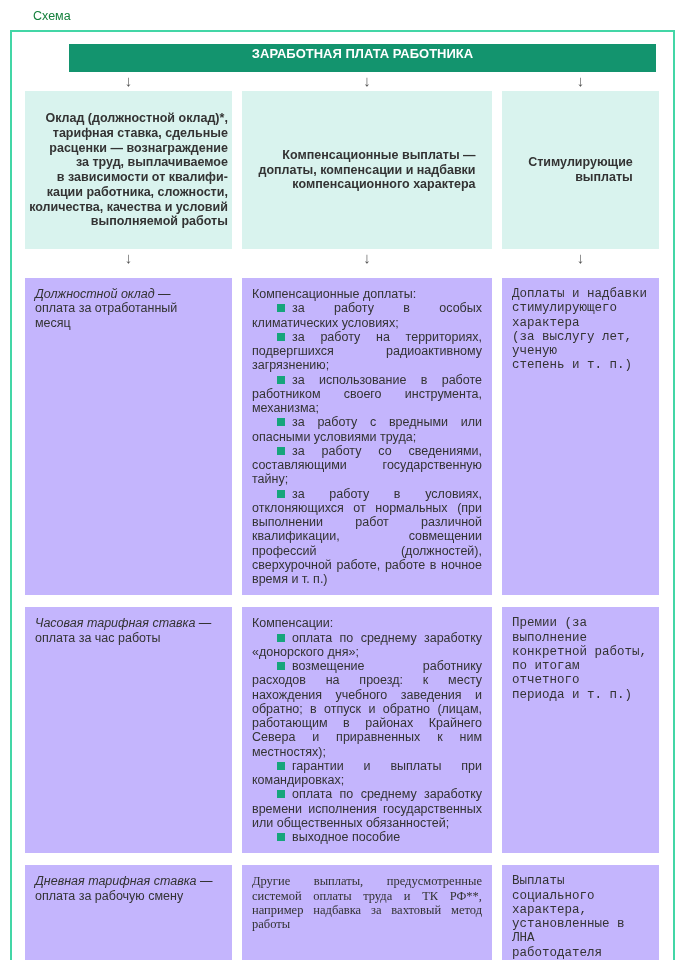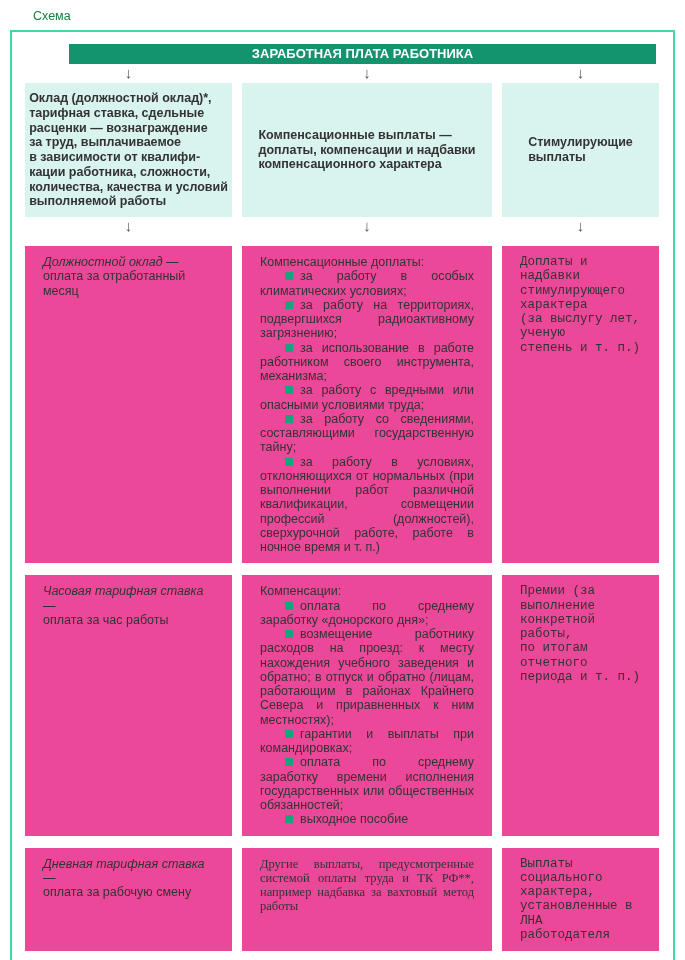--- a/index.html
+++ b/index.html
@@ -1,28 +1,28 @@
 <!DOCTYPE html>
 <html lang="ru"><head>
 <meta charset="utf-8">
 <style>
   html,body{margin:0;padding:0;background:#ffffff;}
   body{width:685px;font-family:"Liberation Sans","DejaVu Sans",sans-serif;color:#333;}
   .schema-label{font-size:12.5px;color:#15803d;padding:9px 0 7px 33px;}
   .page{margin:0 10px;border:2px solid #43d6a6;padding:12px 13px 12px 13px;background:#fff;}
   .title-bar{background:#13946e;color:#fff;font-weight:bold;font-size:13px;text-align:center;
-             height:20px;line-height:20px;margin:0 4px 0 44px;}
+             height:28px;line-height:20px;margin:0 4px 0 44px;}
   .grid{display:grid;grid-template-columns:207px 250px 157px;column-gap:10px;}
   .arrows{margin:1px 0 2px 0;}
   .arrow{text-align:center;color:#555;font-size:15px;line-height:16px;}
-  .head{background:#d9f3ee;font-weight:bold;font-size:12.5px;line-height:1.18;text-align:left;
-        display:flex;align-items:center;justify-content:center;padding:8px 3px;white-space:pre-line;
+  .head{background:#d9f3ee;font-weight:bold;font-size:12.5px;line-height:1.18;text-align:right;
+        display:flex;align-items:center;justify-content:center;padding:20px 3px;white-space:pre-line;
         min-height:112px;box-sizing:border-box;}
   .row{margin-top:12px;}
-  .cell{background:#ec4899;padding:9px 18px;font-size:12.5px;line-height:1.14;box-sizing:border-box;}
+  .cell{background:#c4b5fd;padding:9px 10px;font-size:12.5px;line-height:1.14;box-sizing:border-box;}
   .r1 .cell{min-height:234px;}
   .r2 .cell{min-height:211px;}
   .r3 .cell{min-height:62px;}
   .r4 .cell{min-height:76px;}
   .lead{font-style:italic;display:block;}
   .rest{white-space:pre-line;}
   .pre{white-space:pre-line;font-family:Liberation Mono, monospace;}
   .list-label{margin-bottom:0;}
   .li{text-indent:25px;text-align:justify;}
   .sq{display:inline-block;width:8px;height:8px;background:#16a57c;margin-right:7px;}

